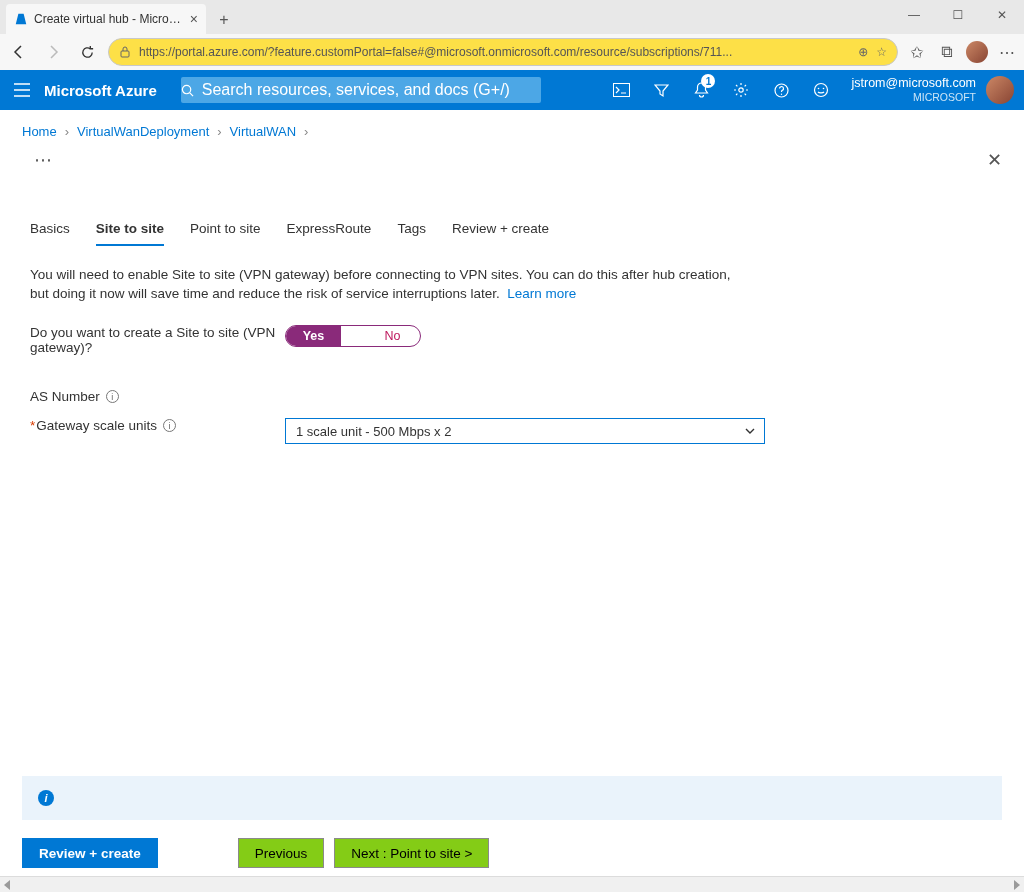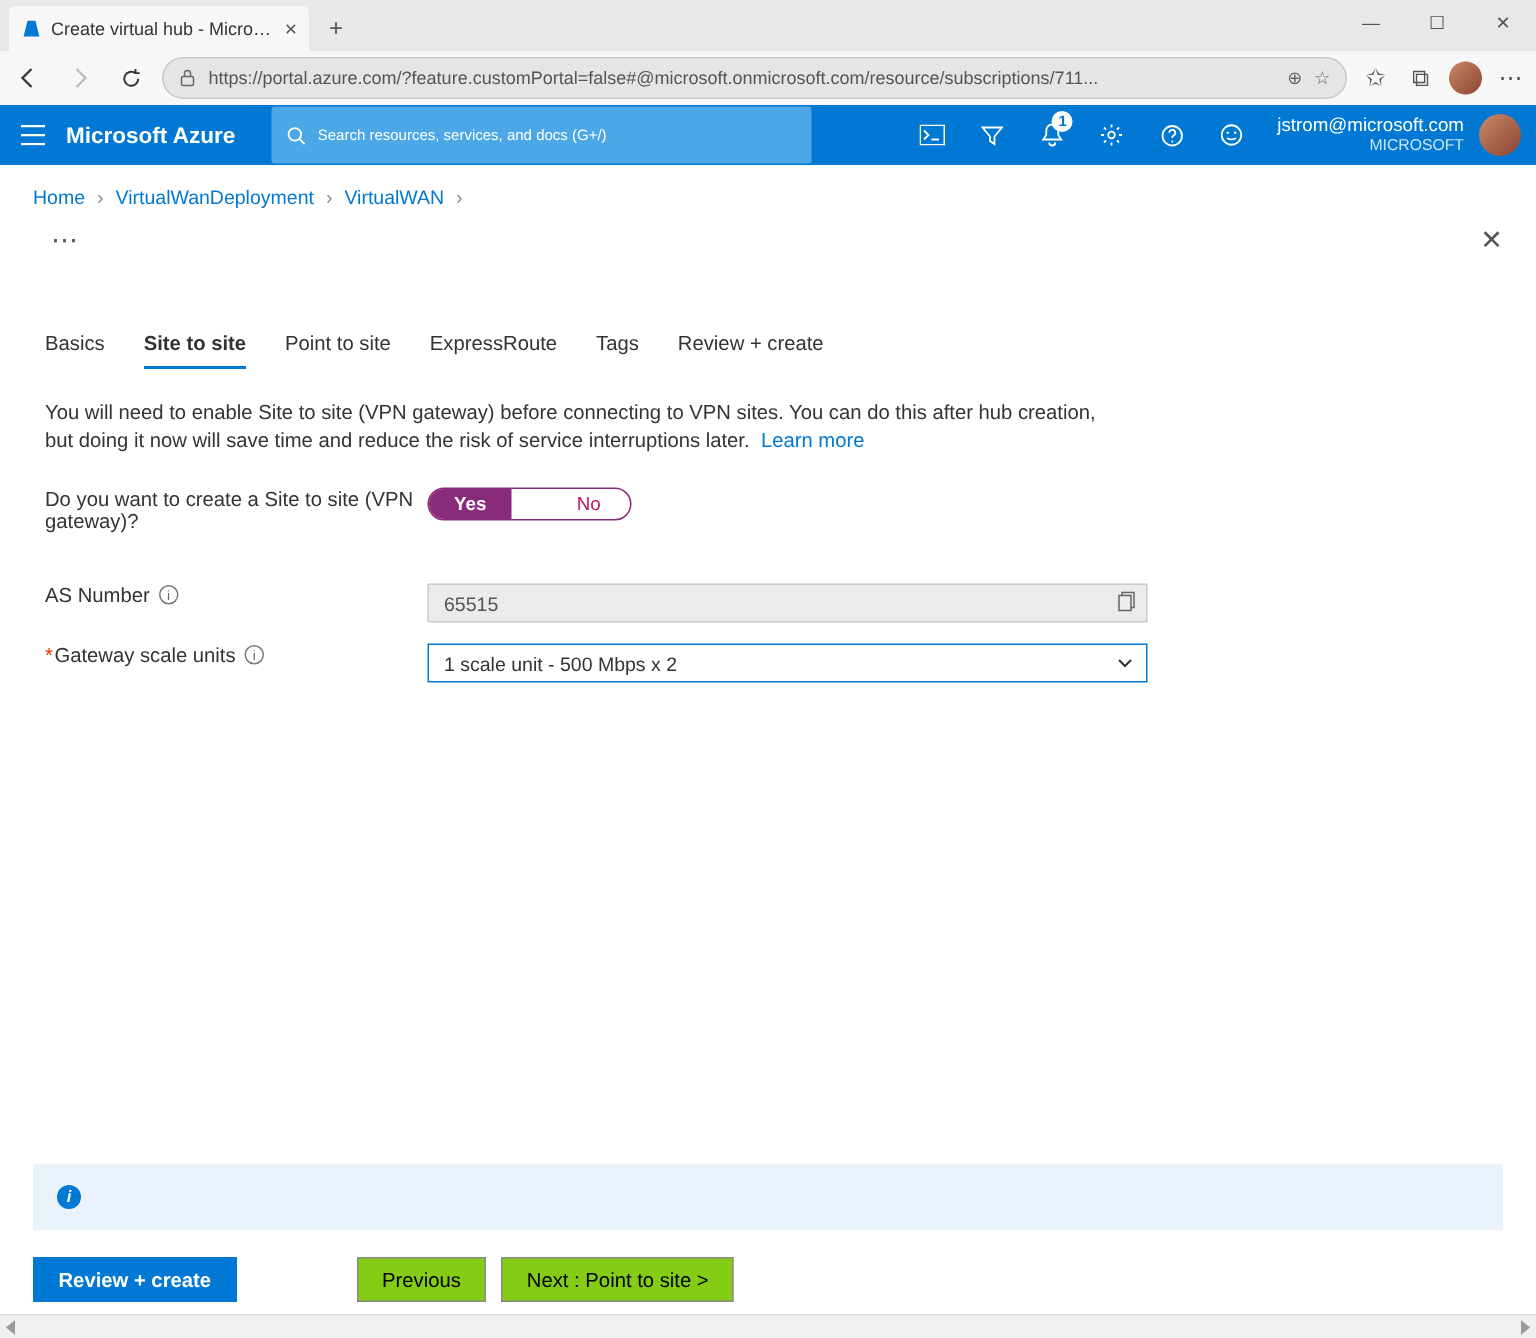--- a/index.html
+++ b/index.html
@@ -10,30 +10,30 @@
   .tab-bar { height: 34px; display: flex; align-items: flex-end; padding-left: 6px; position: relative; }
   .tab { background: #f7f7f7; width: 200px; height: 30px; border-radius: 4px 4px 0 0; display: flex; align-items: center; padding: 0 8px; font-size: 12px; color: #333; gap: 6px; }
   .tab .favicon { width: 14px; height: 14px; display: inline-flex; }
   .tab-title { white-space: nowrap; overflow: hidden; text-overflow: ellipsis; flex: 1; }
   .tab-close { color: #555; font-size: 14px; }
   .new-tab { width: 28px; height: 28px; display: flex; align-items: center; justify-content: center; color: #555; font-size: 16px; margin-left: 4px; }
   .win-controls { position: absolute; right: 0; top: 0; display: flex; }
   .win-btn { width: 44px; height: 30px; display: flex; align-items: center; justify-content: center; color: #555; font-size: 12px; }
   .addr-bar { height: 36px; background: #f7f7f7; display: flex; align-items: center; padding: 0 6px; gap: 8px; }
   .nav-btn { width: 26px; height: 26px; display: flex; align-items: center; justify-content: center; color: #555; }
-  .url-field { flex: 1; height: 28px; border: 1px solid #c8c8c8; border-radius: 14px; background: #e5e5e5; display: flex; align-items: center; padding: 0 10px; font-size: 12px; color: #555; gap: 8px; }
+  .url-field { flex: 1; height: 28px; border: 1px solid #c8c8c8; border-radius: 14px; background: #fde047; display: flex; align-items: center; padding: 0 10px; font-size: 12px; color: #555; gap: 8px; }
   .url-text { flex: 1; white-space: nowrap; overflow: hidden; text-overflow: ellipsis; }
   .addr-icon { width: 22px; height: 22px; display: flex; align-items: center; justify-content: center; color: #555; }
   .avatar { width: 22px; height: 22px; border-radius: 50%; background: linear-gradient(135deg,#c86,#843); }
 
   
   .azure-bar { height: 40px; background: #0078d4; display: flex; align-items: center; padding: 0 10px; color: #fff; gap: 10px; }
   .hamburger { width: 24px; height: 24px; display: flex; align-items: center; justify-content: center; }
   .brand { font-weight: 600; font-size: 15px; margin-right: 14px; }
-  .search-box { flex: 0 0 360px; height: 38px; background: #4ca7e6; border-radius: 2px; display: flex; align-items: center; padding: 0 10px; font-size: 10px; color: #fff; gap: 8px; }
+  .search-box { flex: 0 0 360px; height: 26px; background: #4ca7e6; border-radius: 2px; display: flex; align-items: center; padding: 0 0; font-size: 16px; color: #fff; gap: 8px; }
   .azure-icons { margin-left: auto; display: flex; align-items: center; gap: 4px; }
   .az-icon { width: 36px; height: 40px; display: flex; align-items: center; justify-content: center; position: relative; }
   .badge { position: absolute; top: 4px; right: 4px; width: 14px; height: 14px; background: #fff; color: #0078d4; border-radius: 50%; font-size: 10px; display: flex; align-items: center; justify-content: center; font-weight: 600; }
   .user-block { text-align: right; font-size: 12px; line-height: 14px; margin-left: 8px; margin-right: 6px; }
   .user-email { font-size: 12.5px; }
   .user-org { font-size: 10.5px; color: #cde6f7; }
   .user-avatar { width: 28px; height: 28px; border-radius: 50%; background: linear-gradient(135deg,#c86,#843); }
 
   
   .crumbs { padding: 14px 22px 6px; font-size: 13px; color: #0078d4; display: flex; gap: 8px; align-items: center; }
@@ -245,29 +245,20 @@
       <div class="opt on">Yes</div>
       <div class="opt off">No</div>
     </div>
   </div>
 
   <div class="form-row" style="margin-top:34px">
     <div class="form-label">
       <span>AS Number</span>
       <span class="info-icon">i</span>
     </div>
-    <div class="field-ro">
-      <span>65515</span>
-      <span class="copy-icon">
-        <svg width="13" height="14" viewBox="0 0 13 14">
-            <rect x="3" y="1" width="8" height="10" fill="none" stroke="#666"></rect>
-            <rect x="1" y="3" width="8" height="10" fill="#ebebeb" stroke="#666"></rect>
-          </svg>
-      </span>
-    </div>
   </div>
 
   <div class="form-row" style="margin-top:14px">
     <div class="form-label">
       <span><span class="req">*</span><span>Gateway scale units</span></span>
       <span class="info-icon">i</span>
     </div>
     <div class="dropdown">
       <span>1 scale unit - 500 Mbps x 2</span>
       <span class="chev">

